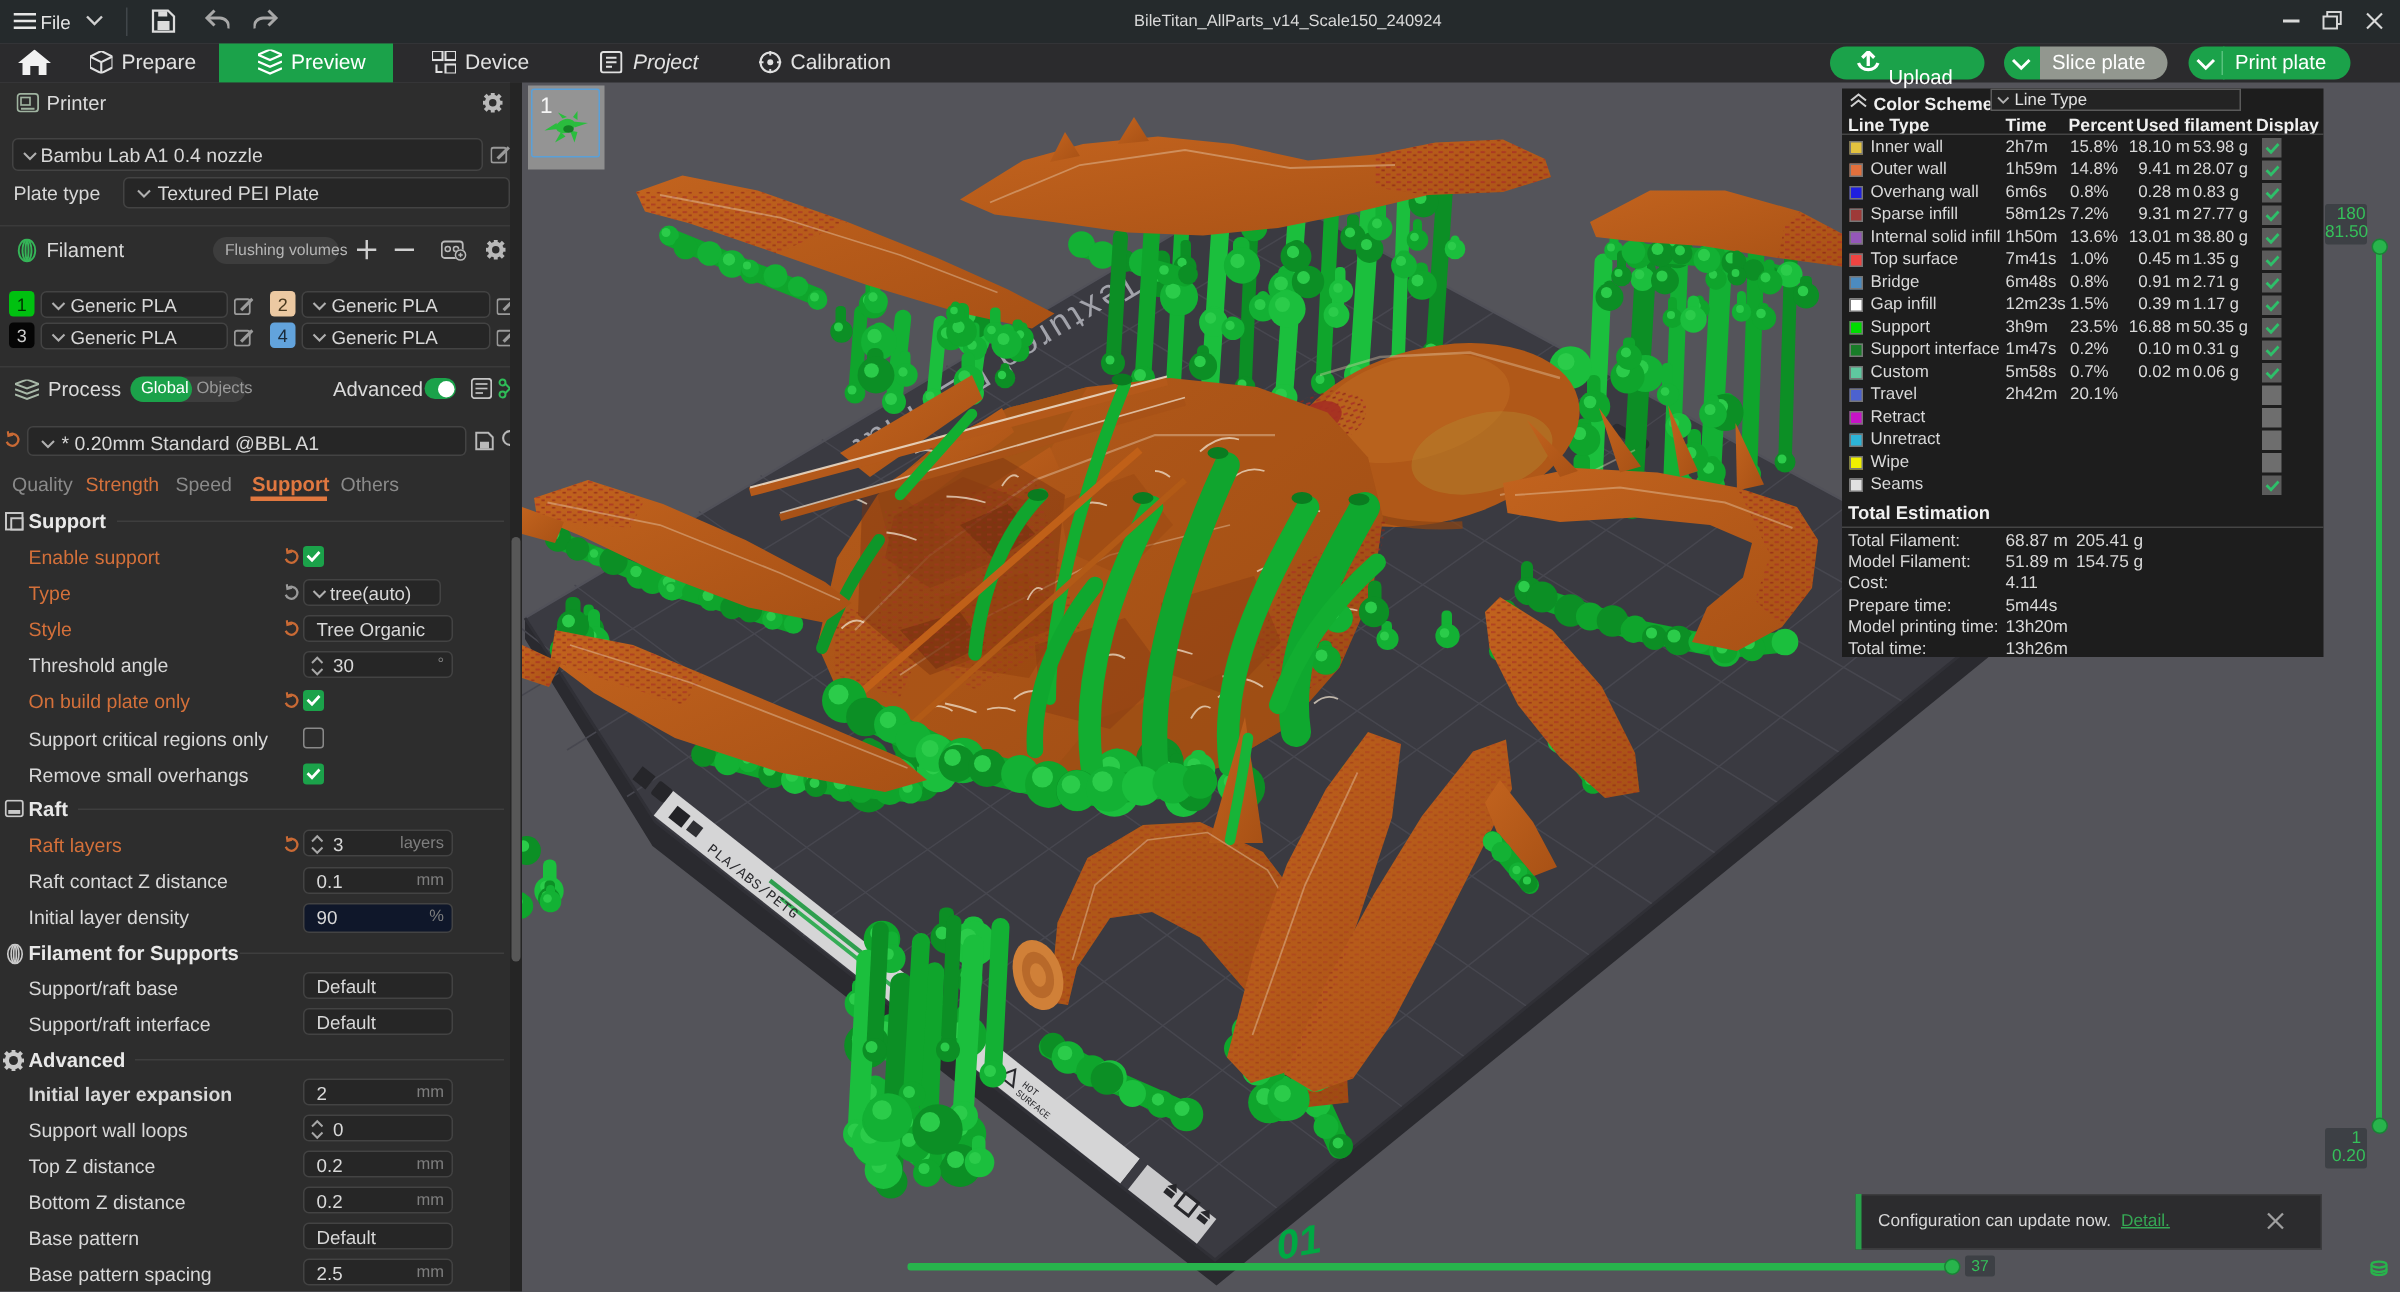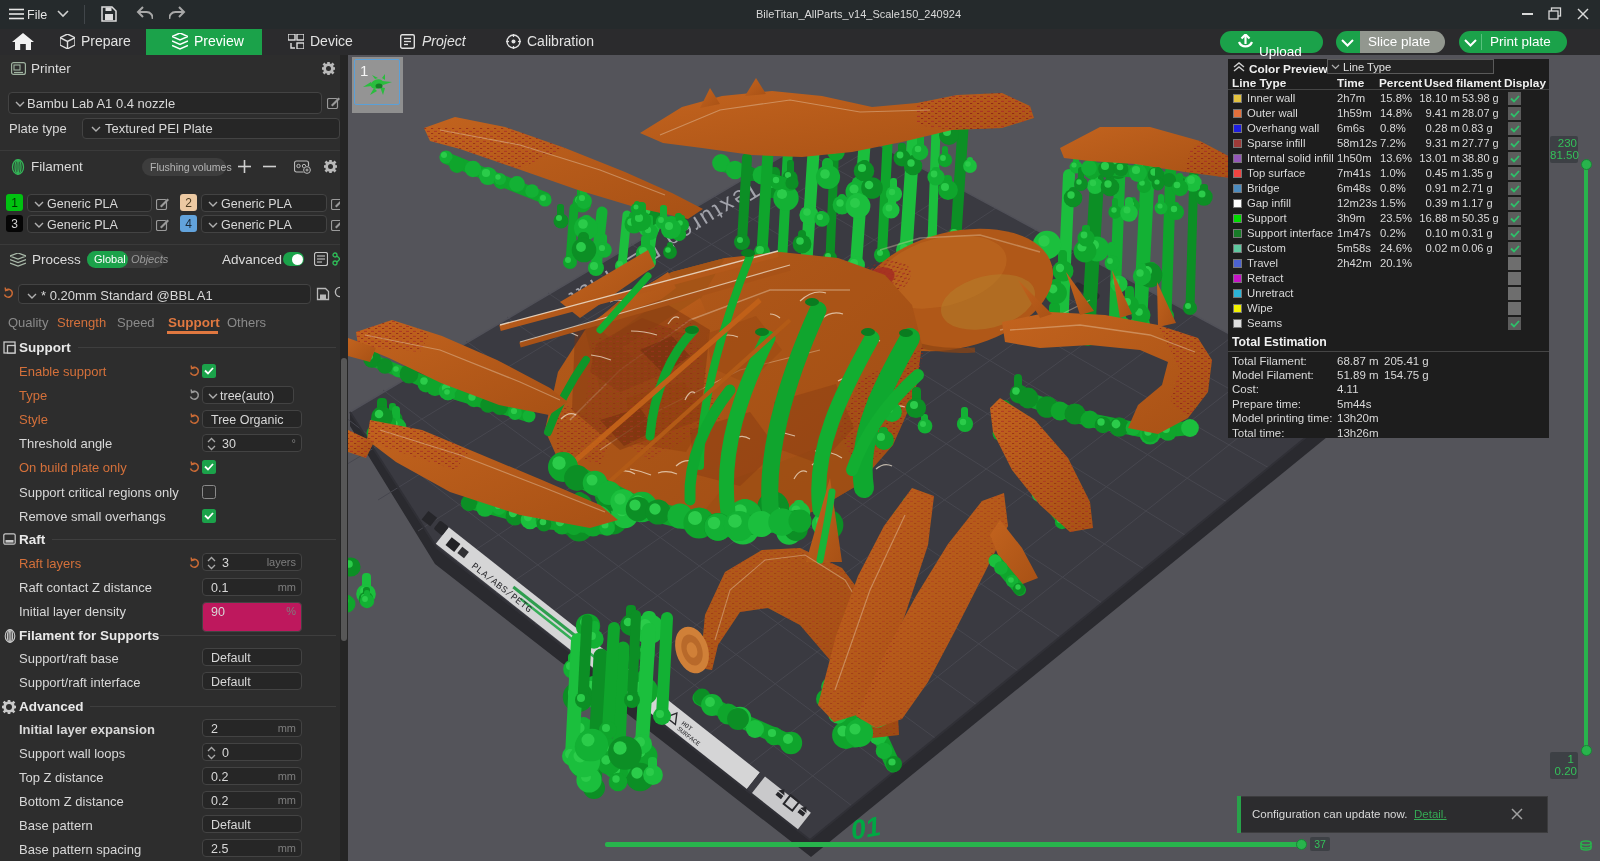--- a/index.html
+++ b/index.html
@@ -241,21 +241,21 @@
       <path d="M8 0 L16 3 L8 6 L0 3 z"></path>
       <path d="M0 6.5 L8 9.5 L16 6.5"></path>
       <path d="M0 10 L8 13 L16 10"></path>
     </g>
   </svg>
 <div class="txt" style="left:32px;top:252px;font-size:13.5px;color:#dadada;">Process</div>
 <div class="abs" style="left:87px;top:251px;width:77px;height:17px;background:#3d3d3d;border-radius:9px"></div>
 <div class="abs" style="left:87px;top:251px;width:41px;height:17px;background:#1ba24a;border-radius:9px">
     <div class="txt" style="left:7px;top:2px;font-size:11px;color:#fff">Global</div>
   </div>
-<div class="txt" style="left:131px;top:253px;font-size:11px;color:#9a9a9a;font-style:italic;">Objects</div>
+<div class="txt" style="left:131px;top:253px;font-size:11px;color:#9a9a9a;">Objects</div>
 <div class="txt" style="left:222px;top:252px;font-size:13.5px;color:#dadada;">Advanced</div>
 <div class="abs" style="left:283px;top:252px;width:21px;height:14px;background:#1ba24a;border-radius:7px"></div>
 <div class="abs" style="left:292px;top:253.5px;width:11px;height:11px;background:#fff;border-radius:6px"></div>
 <svg class="abs" style="left:314px;top:252px" width="14" height="14">
     <rect x="0.5" y="0.5" width="13" height="13" rx="2" fill="none" stroke="#c5c5c5" stroke-width="1.2"></rect>
     <g stroke="#c5c5c5" stroke-width="1.1">
       <line x1="3" y1="4" x2="11" y2="4"></line>
       <line x1="3" y1="7" x2="11" y2="7"></line>
       <line x1="3" y1="10" x2="8" y2="10"></line>
     </g>
@@ -368,21 +368,21 @@
     </svg>
     <div class="txt" style="left:19px;top:1.5px;font-size:12.5px;color:#d8d8d8">3</div>
   </div>
 <div class="txt" style="left:202px;top:556px;width:94px;text-align:right;font-size:11px;color:#7e7e7e">layers</div>
 <div class="txt" style="left:19px;top:580px;font-size:13px;color:#d8d8d8;">Raft contact Z distance</div>
 <div class="abs" style="left:202px;top:578px;width:100px;height:18px;background:#262626;border:1px solid #434343;border-radius:4px">
     <div class="txt" style="left:8px;top:1.5px;font-size:12.5px;color:#d8d8d8">0.1</div>
   </div>
 <div class="txt" style="left:202px;top:581px;width:94px;text-align:right;font-size:11px;color:#7e7e7e">mm</div>
 <div class="txt" style="left:19px;top:604px;font-size:13px;color:#d8d8d8;">Initial layer density</div>
-<div class="abs" style="left:202px;top:602px;width:100px;height:30px;background:#be185d;border:1px solid #434343;border-radius:4px">
+<div class="abs" style="left:202px;top:602px;width:100px;height:20px;background:#0f172a;border:1px solid #434343;border-radius:4px">
     <div class="txt" style="left:8px;top:1.5px;font-size:12.5px;color:#d8d8d8">90</div>
   </div>
 <div class="txt" style="left:202px;top:605px;width:94px;text-align:right;font-size:11px;color:#7e7e7e">%</div>
 <svg class="abs" style="left:3px;top:629px" width="14" height="14">
     <g fill="none" stroke="#c9c9c9" stroke-width="1.1">
       <ellipse cx="7" cy="7" rx="2.6" ry="6.2"></ellipse>
       <ellipse cx="7" cy="7" rx="4.8" ry="6.4"></ellipse>
       <ellipse cx="7" cy="7" rx="0.9" ry="5.5"></ellipse>
     </g>
   </svg>
@@ -1489,21 +1489,21 @@
     </g>
     <ellipse cx="17" cy="14" rx="3.5" ry="2.5" fill="#148025"></ellipse>
   </svg>
 <div class="abs" style="left:1228px;top:59px;width:321px;height:379px;background:#1d1d1d"></div>
 <svg class="abs" style="left:1233px;top:62px" width="12" height="10">
     <g fill="none" stroke="#cfcfcf" stroke-width="1.4">
       <path d="M1 5 L6 1 L11 5"></path>
       <path d="M1 9 L6 5 L11 9"></path>
     </g>
   </svg>
-<div class="txt" style="left:1249px;top:62px;font-size:11.8px;color:#f0f0f0;font-weight:bold">Color Preview</div>
+<div class="txt" style="left:1249px;top:62px;font-size:11.8px;color:#f0f0f0;font-weight:bold">Color Scheme</div>
 <div class="abs" style="left:1327px;top:59px;width:167px;height:15px;background:#232323;border:1px solid #5a5a5a"></div>
 <svg class="abs" style="left:1331px;top:64px" width="9" height="6">
     <path d="M1 1 L4.5 4.5 L8 1" stroke="#b0b0b0" stroke-width="1.2" fill="none"></path>
   </svg>
 <div class="txt" style="left:1343px;top:61px;font-size:11.2px;color:#e0e0e0;">Line Type</div>
 <div class="txt" style="left:1232px;top:76px;font-size:11.8px;color:#f0f0f0;font-weight:bold">Line Type</div>
 <div class="txt" style="left:1337px;top:76px;font-size:11.8px;color:#f0f0f0;font-weight:bold">Time</div>
 <div class="txt" style="left:1379px;top:76px;font-size:11.8px;color:#f0f0f0;font-weight:bold">Percent</div>
 <div class="txt" style="left:1424px;top:76px;font-size:11.8px;color:#f0f0f0;font-weight:bold">Used filament</div>
 <div class="txt" style="left:1504px;top:76px;font-size:11.8px;color:#f0f0f0;font-weight:bold">Display</div>
@@ -1604,21 +1604,21 @@
 <div class="txt" style="left:1380px;top:226.5px;font-size:11.3px;color:#d9d9d9;">0.2%</div>
 <div class="txt" style="left:1402px;top:226.5px;width:58px;text-align:right;font-size:11.3px;color:#d9d9d9">0.10 m</div>
 <div class="txt" style="left:1462px;top:226.5px;font-size:11px;color:#d9d9d9">0.31 g</div>
 <div class="abs" style="left:1508px;top:227.0px;width:13px;height:13px;background:#5c5c5c"></div>
 <svg class="abs" style="left:1509.5px;top:229.5px" width="10" height="8">
     <path d="M1 3.5 L4 6.5 L9 1" stroke="#2ec06a" stroke-width="1.8" fill="none"></path>
   </svg>
 <div class="abs" style="left:1233px;top:244.0px;width:9px;height:9px;background:#5fc89f;border:1px solid #777"></div>
 <div class="txt" style="left:1247px;top:241.5px;font-size:11.3px;color:#d9d9d9;">Custom</div>
 <div class="txt" style="left:1337px;top:241.5px;font-size:11.3px;color:#d9d9d9;">5m58s</div>
-<div class="txt" style="left:1380px;top:241.5px;font-size:11.3px;color:#d9d9d9;">24.6%</div>
+<div class="txt" style="left:1380px;top:241.5px;font-size:11.3px;color:#d9d9d9;">0.7%</div>
 <div class="txt" style="left:1402px;top:241.5px;width:58px;text-align:right;font-size:11.3px;color:#d9d9d9">0.02 m</div>
 <div class="txt" style="left:1462px;top:241.5px;font-size:11px;color:#d9d9d9">0.06 g</div>
 <div class="abs" style="left:1508px;top:242.0px;width:13px;height:13px;background:#5c5c5c"></div>
 <svg class="abs" style="left:1509.5px;top:244.5px" width="10" height="8">
     <path d="M1 3.5 L4 6.5 L9 1" stroke="#2ec06a" stroke-width="1.8" fill="none"></path>
   </svg>
 <div class="abs" style="left:1233px;top:259.0px;width:9px;height:9px;background:#4c62d0;border:1px solid #777"></div>
 <div class="txt" style="left:1247px;top:256.5px;font-size:11.3px;color:#d9d9d9;">Travel</div>
 <div class="txt" style="left:1337px;top:256.5px;font-size:11.3px;color:#d9d9d9;">2h42m</div>
 <div class="txt" style="left:1380px;top:256.5px;font-size:11.3px;color:#d9d9d9;">20.1%</div>
@@ -1651,21 +1651,21 @@
 <div class="txt" style="left:1232px;top:397.69999999999993px;font-size:11.5px;color:#d9d9d9;">Prepare time:</div>
 <div class="txt" style="left:1337px;top:397.69999999999993px;font-size:11.5px;color:#d9d9d9;">5m44s</div>
 <div class="txt" style="left:1232px;top:412.0999999999999px;font-size:11.5px;color:#d9d9d9;">Model printing time:</div>
 <div class="txt" style="left:1337px;top:412.0999999999999px;font-size:11.5px;color:#d9d9d9;">13h20m</div>
 <div class="txt" style="left:1232px;top:426.4999999999999px;font-size:11.5px;color:#d9d9d9;">Total time:</div>
 <div class="txt" style="left:1337px;top:426.4999999999999px;font-size:11.5px;color:#d9d9d9;">13h26m</div>
 <div class="abs" style="left:1584px;top:164px;width:4px;height:587px;background:#28b44c"></div>
 <div class="abs" style="left:1581px;top:159px;width:11px;height:11px;background:#28b44c;border-radius:6px;border:1px solid #1a8336"></div>
 <div class="abs" style="left:1581px;top:745px;width:11px;height:11px;background:#28b44c;border-radius:6px;border:1px solid #1a8336"></div>
 <div class="abs" style="left:1550px;top:136px;width:28px;height:27px;background:#3d4045;border-radius:2px"></div>
-<div class="txt" style="left:1550px;top:137px;width:27px;text-align:right;font-size:11.5px;color:#35c05a">230</div>
+<div class="txt" style="left:1550px;top:137px;width:27px;text-align:right;font-size:11.5px;color:#35c05a">180</div>
 <div class="txt" style="left:1550px;top:149px;width:27px;text-align:right;font-size:11.5px;color:#35c05a">81.50</div>
 <div class="abs" style="left:1550px;top:752px;width:28px;height:27px;background:#3d4045;border-radius:2px"></div>
 <div class="txt" style="left:1550px;top:753px;width:24px;text-align:right;font-size:11.5px;color:#35c05a">1</div>
 <div class="txt" style="left:1550px;top:765px;width:27px;text-align:right;font-size:11.5px;color:#35c05a">0.20</div>
 <div class="abs" style="left:605px;top:842px;width:697px;height:5px;background:#28b44c;border-radius:2px"></div>
 <div class="abs" style="left:1296px;top:839px;width:11px;height:11px;background:#28b44c;border-radius:6px;border:1px solid #1a8336"></div>
 <div class="abs" style="left:1310px;top:837px;width:20px;height:14px;background:#3d4045;border-radius:2px">
     <div class="txt" style="left:0;top:1px;width:20px;text-align:center;font-size:10.5px;color:#35c05a">37</div>
   </div>
 <svg class="abs" style="left:1580px;top:840px" width="12" height="11">

